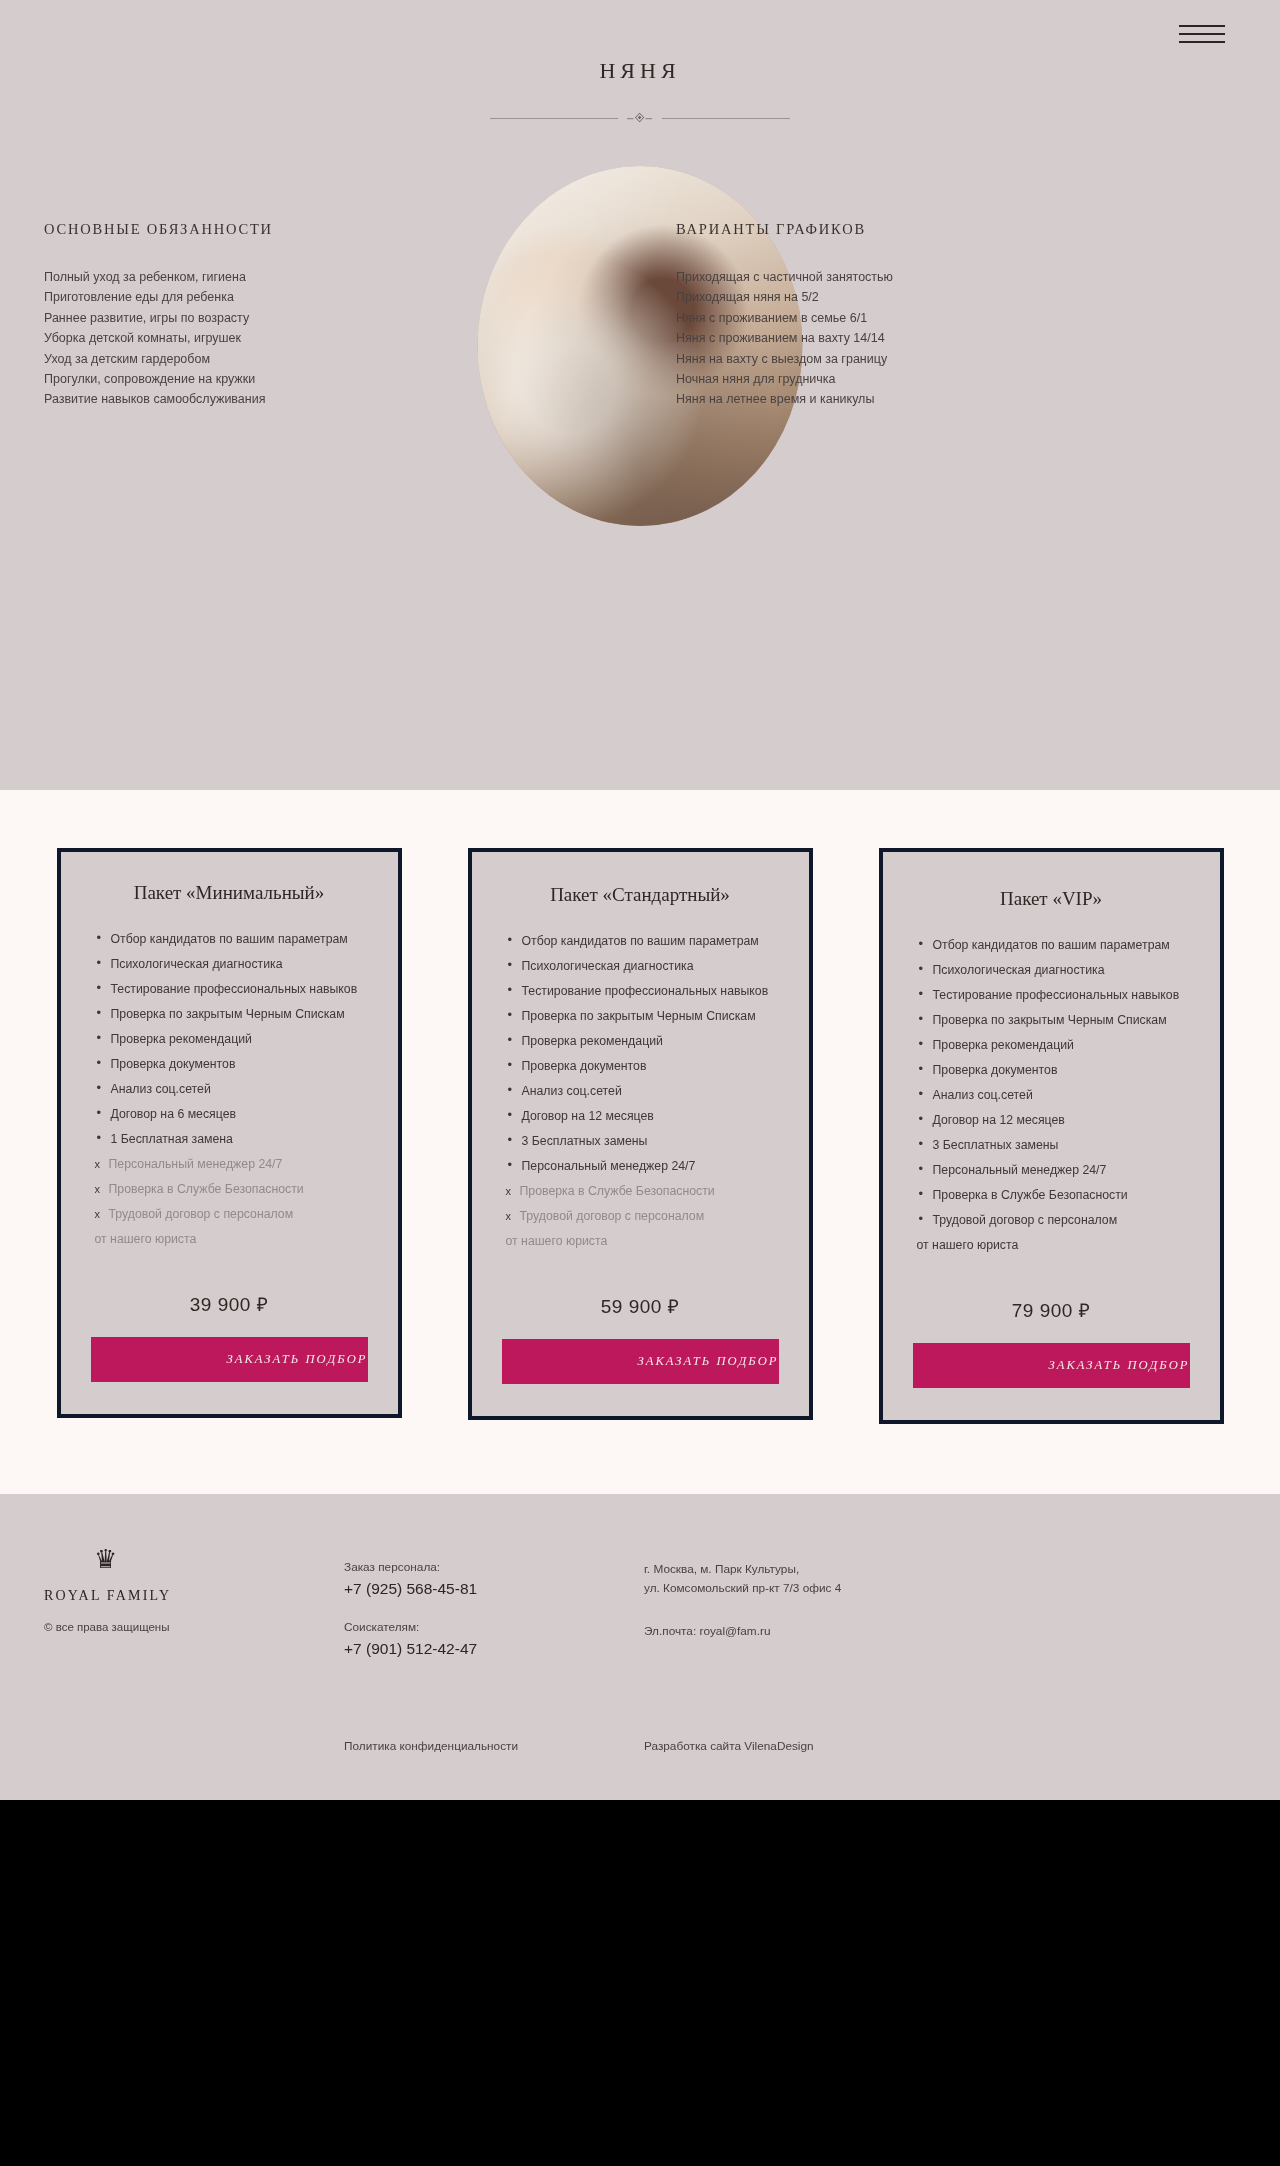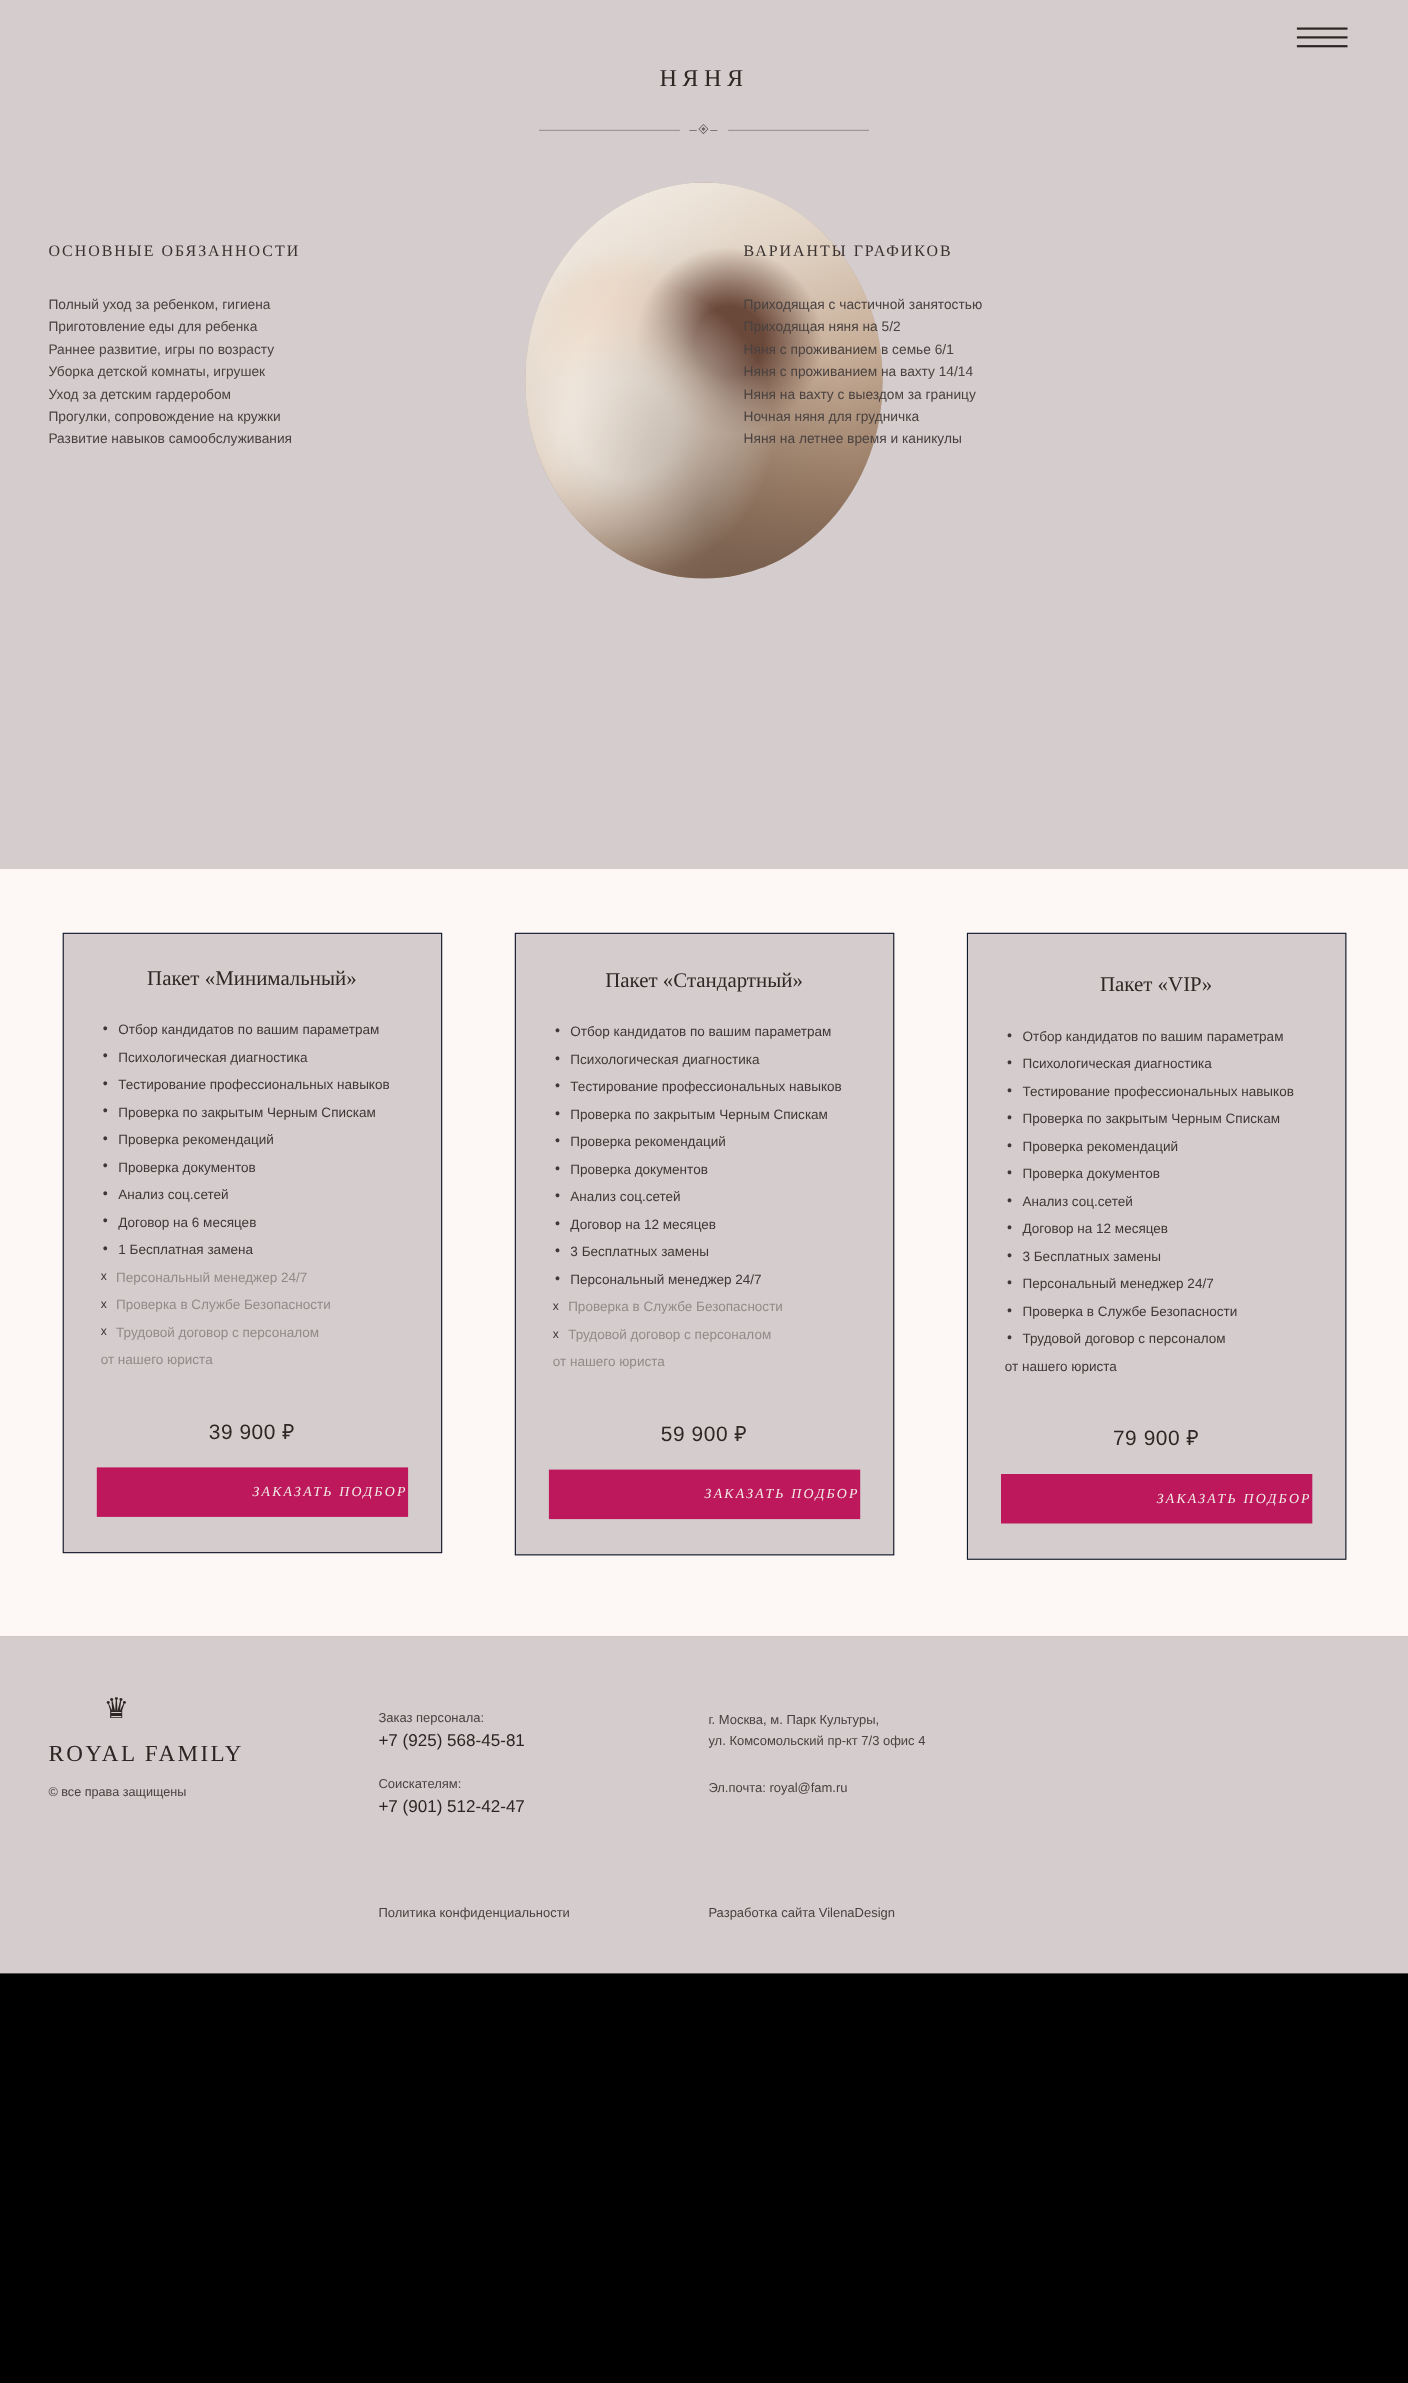--- a/index.html
+++ b/index.html
@@ -141,21 +141,21 @@
   }
   .cards {
     display: flex;
     justify-content: center;
     gap: 66px;
     align-items: flex-start;
   }
   .card {
     width: 345px;
     background: #d5cccd;
-    border: 1px solid #0f172a;
+    border: 4px solid #0f172a;
     padding: 30px 30px 32px 30px;
     display: flex;
     flex-direction: column;
   }
   .card.mid  { padding-top: 32px; }
   .card.vip  { padding-top: 36px; }
   .card h4 {
     font-family: "Liberation Serif", serif;
     font-size: 19px;
     font-weight: 400;
@@ -234,21 +234,21 @@
   .f-brand { width: 300px; }
   .crown {
     font-size: 26px;
     color: #2b2523;
     letter-spacing: 1px;
     margin-left: 50px;
     line-height: 1;
   }
   .brand-name {
     font-family: "Liberation Serif", serif;
-    font-size: 21px;
+    font-size: 14px;
     letter-spacing: 2.2px;
     color: #2b2523;
     margin-top: 16px;
   }
   .rights {
     font-size: 11.5px;
     color: #4a4240;
     margin-top: 17px;
   }
   .f-contacts { width: 300px; padding-top: 14px; }

